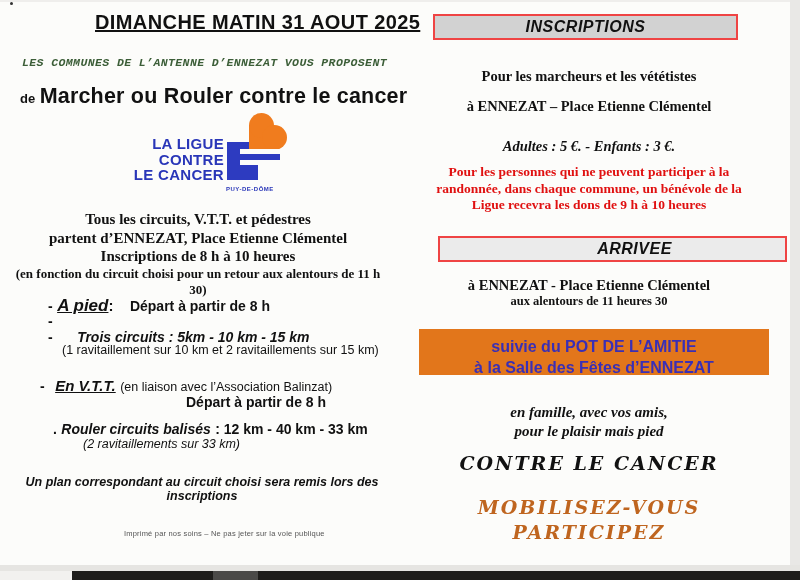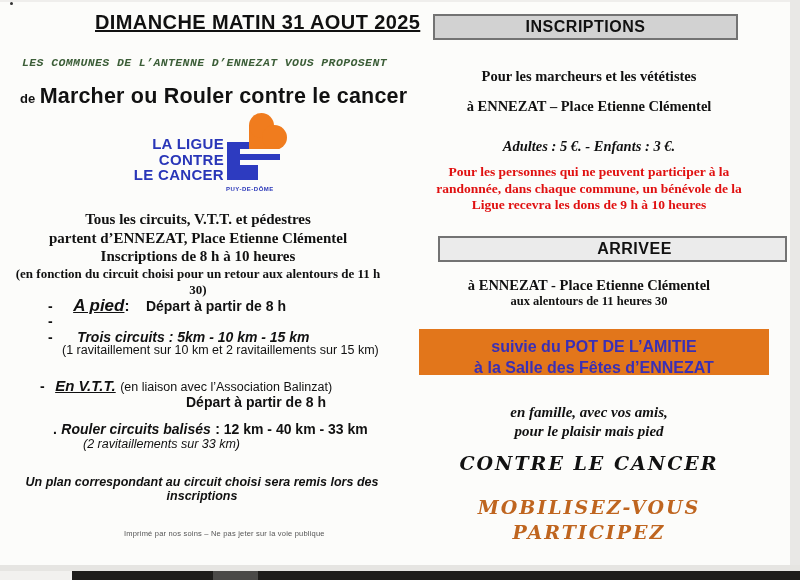--- a/index.html
+++ b/index.html
@@ -35,22 +35,22 @@
   .apied-colon{font-size:15px;font-weight:bold;}
   .bold14{font-size:14px;font-weight:bold;}
   .boldital14{font-size:14px;font-weight:bold;font-style:italic;}
   .vtt-label{font-size:15px;font-weight:bold;font-style:italic;text-decoration:underline;}
   .small-note{font-size:12.5px;}
   .ital-note{font-size:12.5px;font-style:italic;}
   .plan-note{width:368px;text-align:center;font-size:12.5px;font-weight:bold;font-style:italic;}
   .print-note{font-size:7.5px;color:#555;letter-spacing:.2px;white-space:nowrap;}
 
   
-  .hdr-box{width:301px;height:22px;border:2px solid #737373;text-align:center;
-           font-weight:bold;font-size:16px;line-height:22px;letter-spacing:.5px;}
+  .hdr-box{width:301px;height:22px;border:2px solid #ef4444;text-align:center;
+           font-weight:bold;font-size:16px;line-height:22px;letter-spacing:.5px;font-style:italic;}
   .box-gray{background:#d2d2d2;}
   .box-light{background:#ebebeb;}
   .rcenter{left:400px;width:378px;text-align:center;}
   .serifbold{font-family:"Liberation Serif",serif;font-weight:bold;font-size:14.5px;white-space:nowrap;}
   .serifboldital{font-family:"Liberation Serif",serif;font-weight:bold;font-style:italic;font-size:14.5px;white-space:nowrap;}
   .red-block{font-family:"Liberation Serif",serif;font-weight:bold;font-size:13.5px;
              line-height:16.5px;color:#e01010;}
   .red-block div{white-space:nowrap;}
   .serifbold-sm{font-family:"Liberation Serif",serif;font-weight:bold;font-size:12.5px;white-space:nowrap;}
   .orange-banner{width:350px;height:46px;background:#e2761b;text-align:center;
@@ -101,21 +101,21 @@
 
   <div class="abs info-block" style="left:8px;top:210px;">
     <div>Tous les circuits, V.T.T. et pédestres</div>
     <div>partent  d’ENNEZAT, Place Etienne Clémentel</div>
     <div>Inscriptions de 8 h à 10 heures</div>
     <div class="info-note">(en  fonction du circuit choisi pour un retour aux alentours de 11 h 30)</div>
   </div>
 
   <div class="abs" style="left:48px;top:296px;">
     <span class="dash">-</span>
-    <span class="apied-label" style="margin-left:16px;">A pied</span><span class="apied-colon">:</span>
+    <span class="apied-label" style="">A pied</span><span class="apied-colon">:</span>
     <span class="bold14" style="margin-left:12px;">Départ à partir de  8 h</span>
   </div>
   <div class="abs dash" style="left:48px;top:313px;">-</div>
 
   <div class="abs" style="left:48px;top:328px;">
     <span class="dash">-</span>
     <span class="boldital14" style="margin-left:20px;">Trois circuits : 5km  - 10 km  -  15 km</span>
   </div>
   <div class="abs small-note" style="left:62px;top:343px;">(1 ravitaillement sur 10 km et 2 ravitaillements sur 15 km)</div>
 

